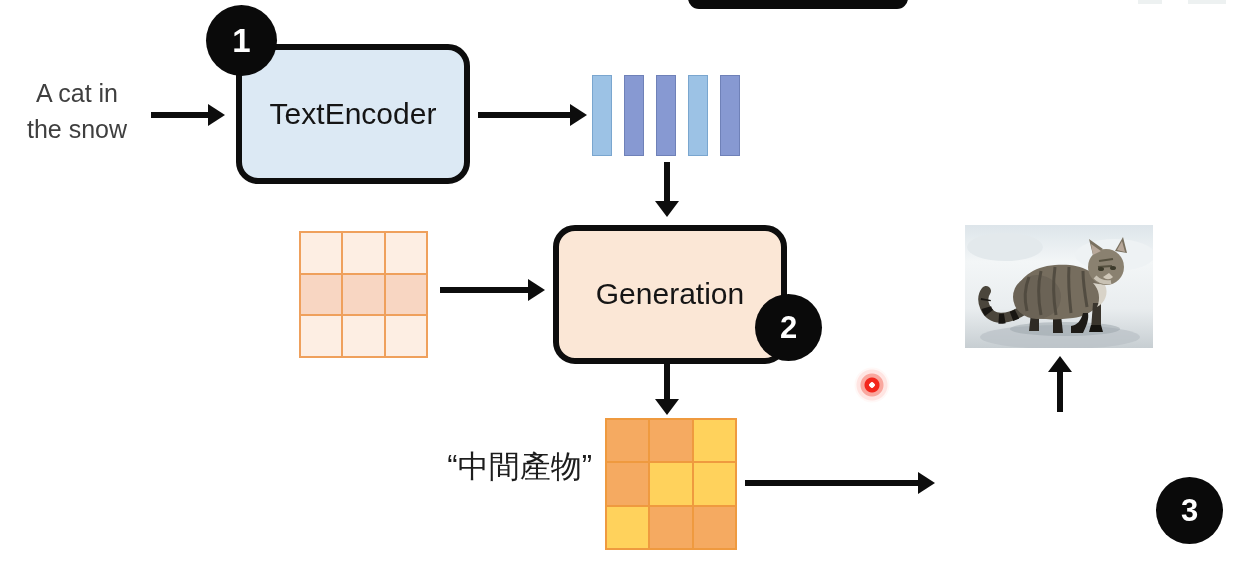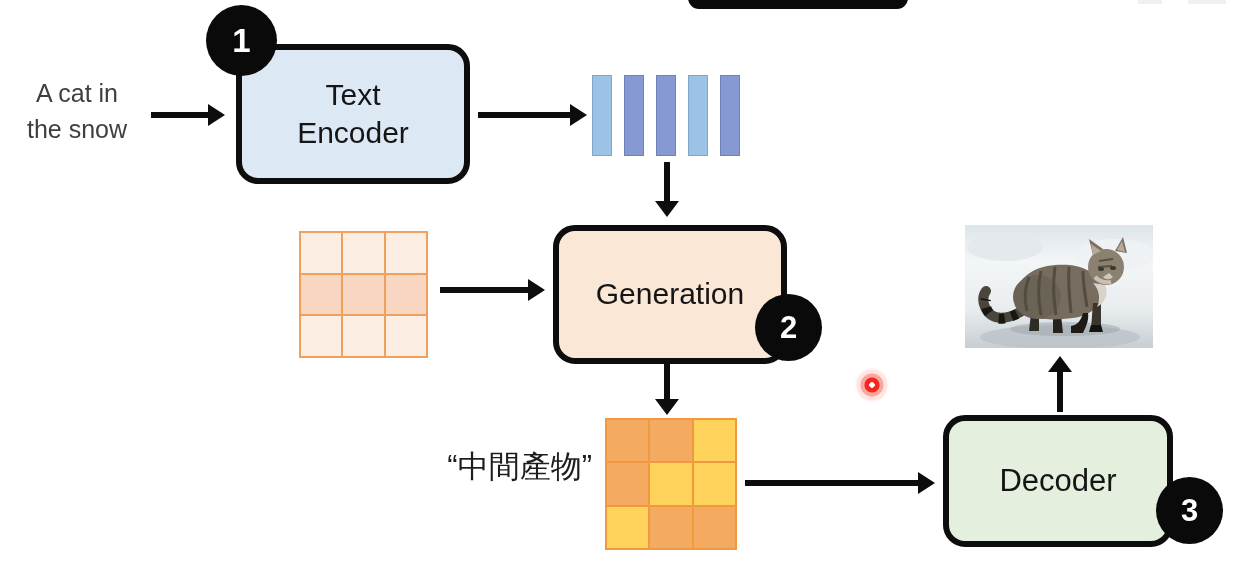--- a/index.html
+++ b/index.html
@@ -8,21 +8,21 @@
     width:1247px;height:581px;
     background:#ffffff;
     overflow:hidden;
     font-family:"Liberation Sans", sans-serif;
   }
   
   .node-box{
     position:absolute;
     border:6px solid #0d0d0d;
     border-radius:22px;
-    display:flex;flex-direction:column;
+    display:flex;flex-direction:row;
     align-items:center;justify-content:center;
     font-size:30px;color:#151515;line-height:1.28;
     box-sizing:border-box;
   }
   #text-encoder-box{left:236px;top:44px;width:234px;height:140px;background:#dce9f4;}
   #generation-model-box{left:553px;top:225px;width:234px;height:139px;background:#fbe7d6;}
   #decoder-box{left:943px;top:415px;width:230px;height:132px;background:#e5efdd;font-size:31px;}
   
   .badge{
     position:absolute;background:#0a0a0a;border-radius:50%;
@@ -173,23 +173,20 @@
       <div style="background: rgb(255, 210, 92);"></div>
       <div style="background: rgb(255, 210, 92);"></div>
       <div style="background: rgb(245, 170, 97);"></div>
       <div style="background: rgb(245, 170, 97);"></div>
     </div>
 
   <div class="arr-h" style="left:745px;top:480px;width:174px;">
       <span class="head"></span>
     </div>
 
-  <div id="decoder-box" class="node-box">
-    <div>Decoder</div>
-  </div>
   <div id="badge-3" class="badge">3</div>
 
   <div class="arr-v" style="left:1057px;top:371px;height:41px;">
       <span class="head-up"></span>
     </div>
 
   <svg id="cat-image" viewBox="0 0 188 123">
     <defs>
       <linearGradient id="snow" x1="0" y1="0" x2="0" y2="1">
         <stop offset="0" stop-color="#dde5ea"></stop>

